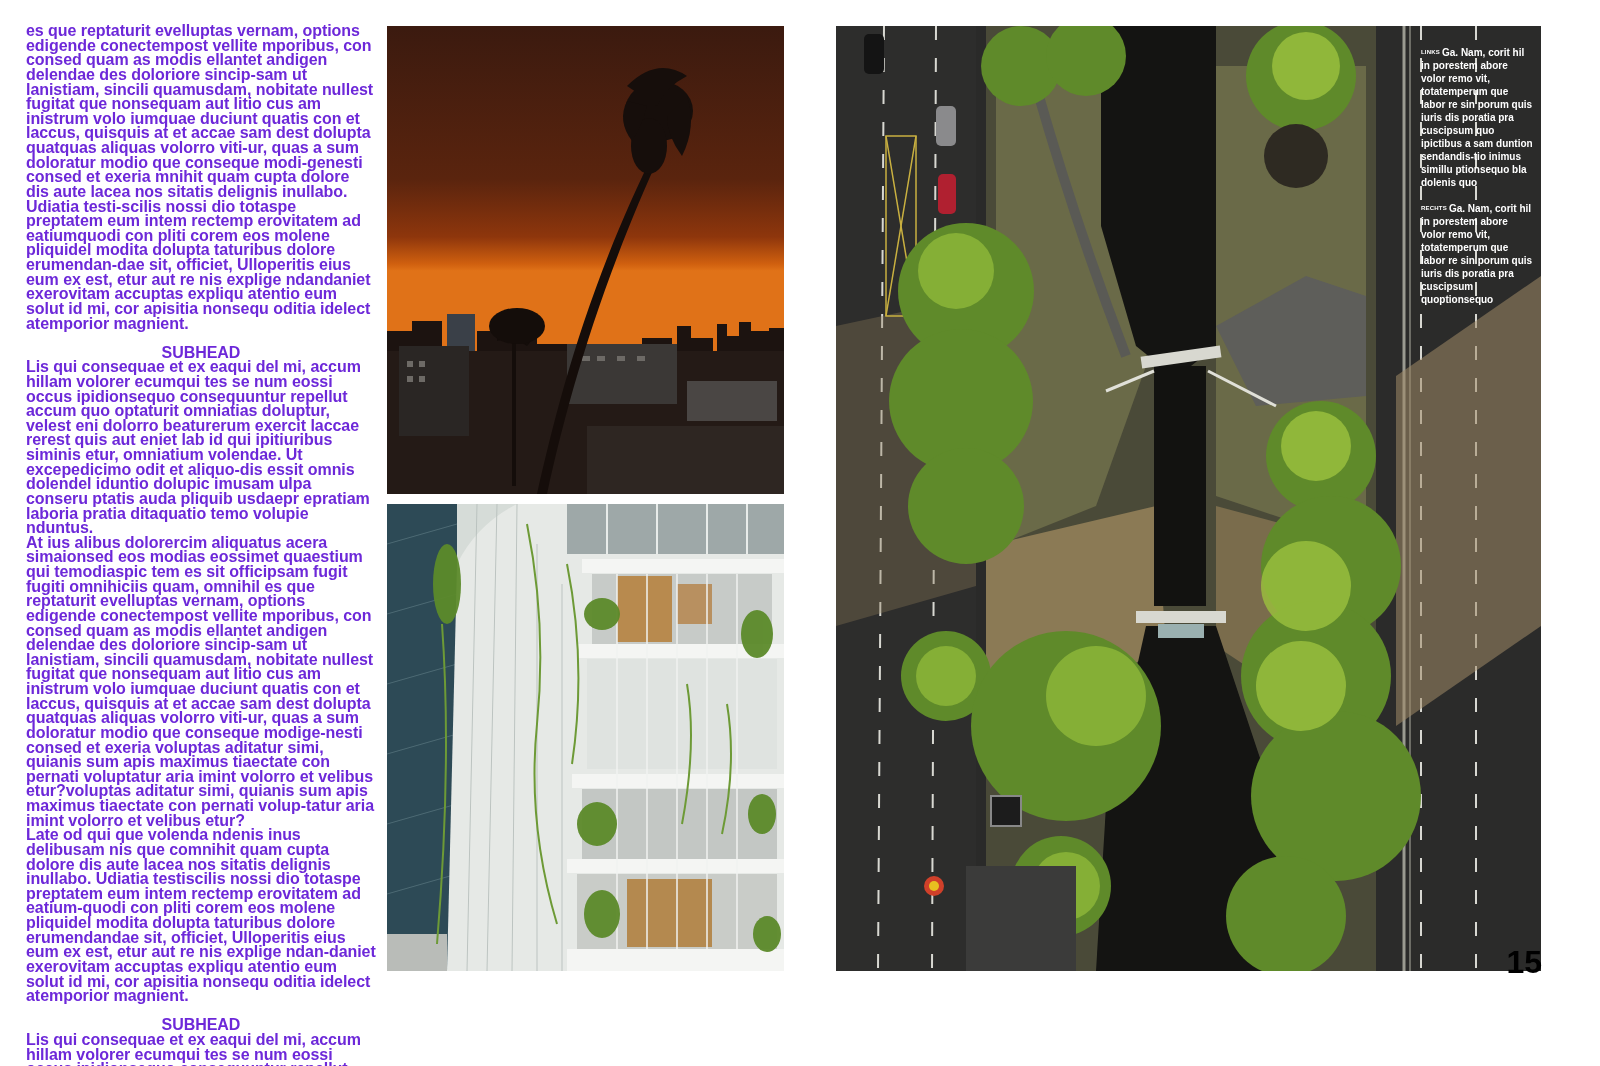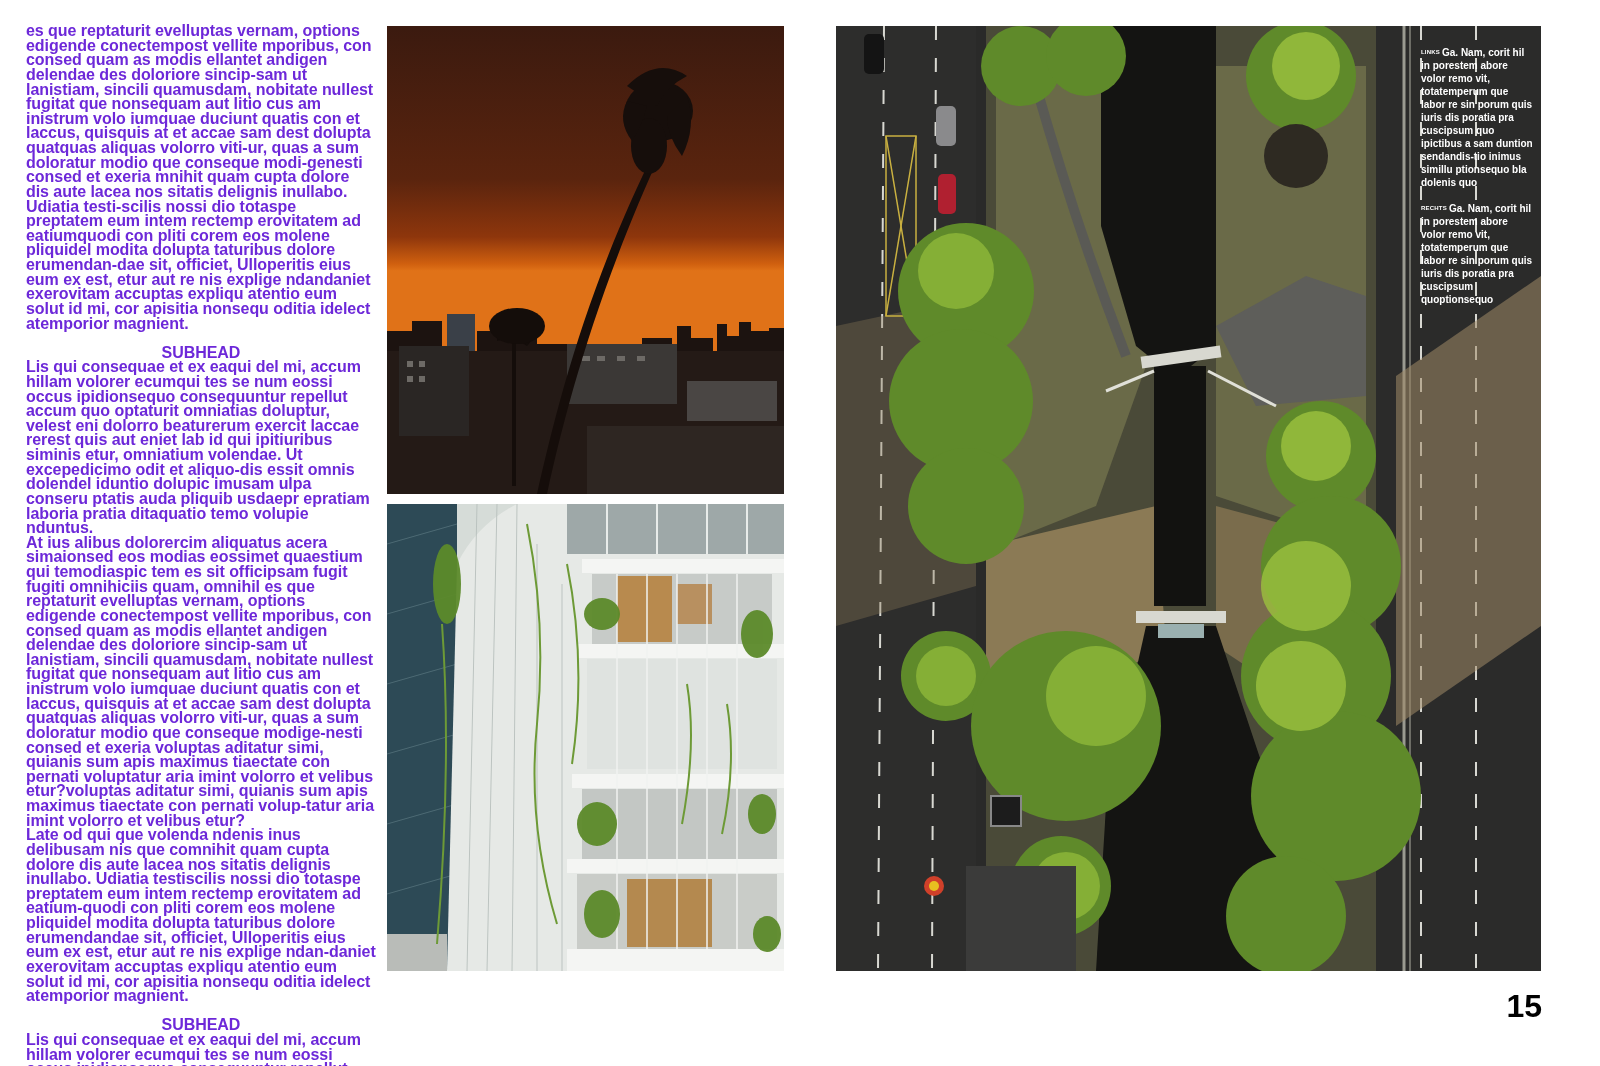--- a/index.html
+++ b/index.html
@@ -53,21 +53,21 @@
       font-weight: bold;
       font-size: 10px;
       line-height: 13px;
     }
     .caption-block p { margin-bottom: 13px; }
     .caption-label { font-size: 6px; letter-spacing: 0.2px; vertical-align: 2px; margin-right: 2px; }
 
     .page-number {
       position: absolute;
       right: 58px;
-      top: 988px;
+      top: 944px;
       font-family: "Liberation Sans", sans-serif;
       font-weight: bold;
       font-size: 32px;
       line-height: 36px;
       color: #000;
     }
   </style>
 </head>
 <body>
 

